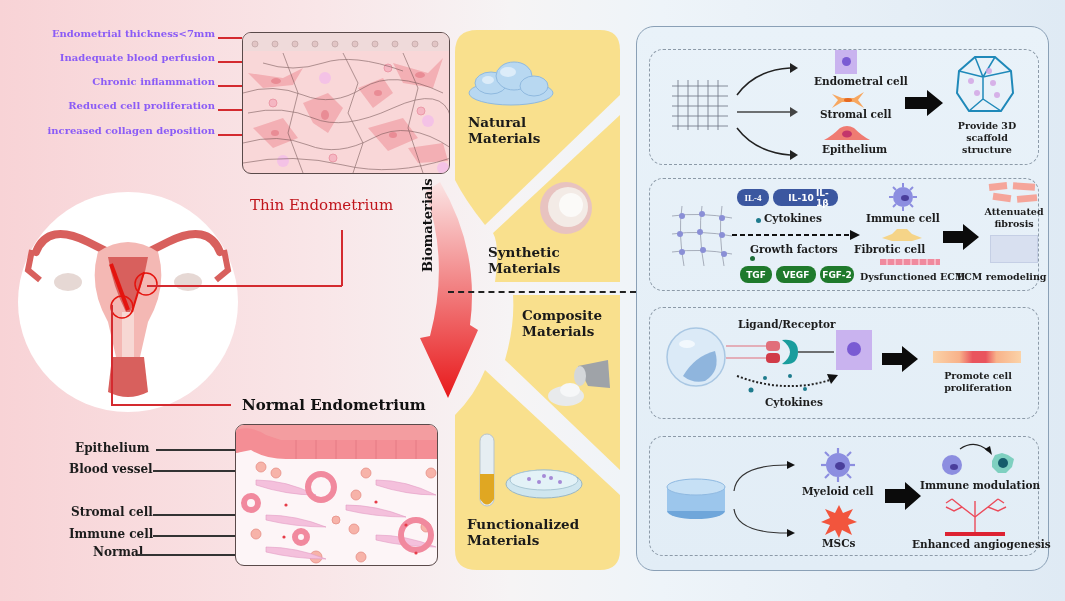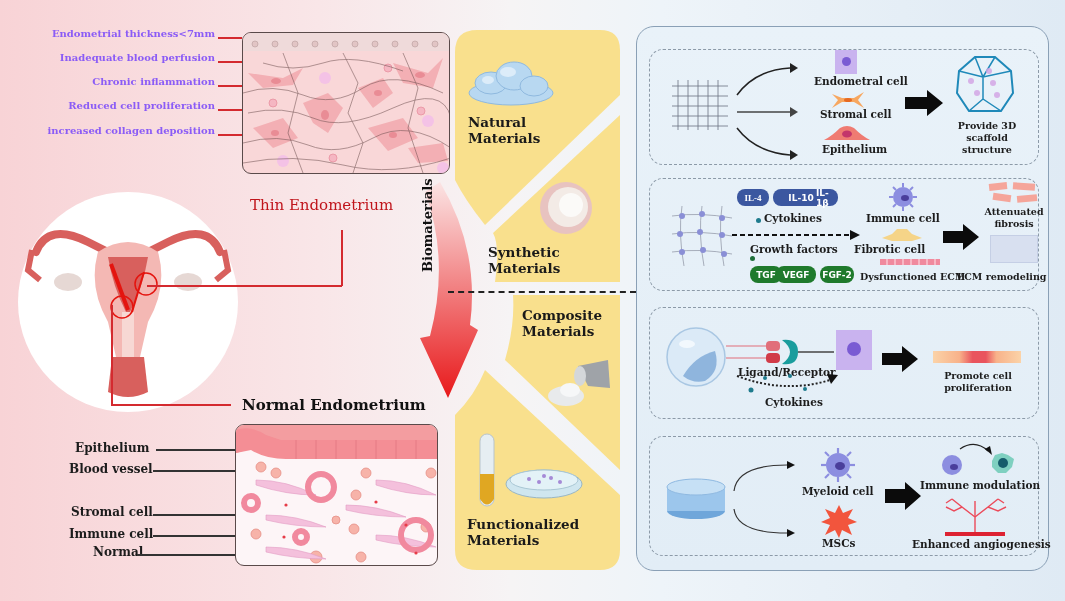--- a/index.html
+++ b/index.html
@@ -365,21 +365,21 @@
     <div class="pill blue" style="left:123px;top:10px;width:56px;">IL-10</div>
     <div class="pill blue" style="left:166px;top:10px;width:22px;">IL-1β</div>
     <div class="abs" style="left:106px;top:39px;width:5px;height:5px;border-radius:50%;background:#1e7b8d;"></div>
     <div class="small-label" style="left:114px;top:33px;">Cytokines</div>
     <svg class="abs" style="left:82px;top:50px;" width="130" height="12" viewBox="0 0 130 12">
       <line x1="0" y1="6" x2="120" y2="6" stroke="#111" stroke-width="2" stroke-dasharray="5,3"></line>
       <polygon points="118,1 128,6 118,11" fill="#111"></polygon>
     </svg>
     <div class="small-label" style="left:100px;top:64px;">Growth factors</div>
     <div class="abs" style="left:100px;top:77px;width:5px;height:5px;border-radius:50%;background:#1e6e3a;"></div>
-    <div class="pill green" style="left:100px;top:87px;width:32px;">TGF</div>
+    <div class="pill green" style="left:90px;top:87px;width:32px;">TGF</div>
     <div class="pill green" style="left:126px;top:87px;width:40px;">VEGF</div>
     <div class="pill green" style="left:170px;top:87px;width:34px;">FGF-2</div>
 
     <svg class="abs" style="left:238px;top:4px;" width="30" height="28" viewBox="0 0 30 28">
       <circle cx="15" cy="14" r="10" fill="#8c8ee0"></circle>
       <g stroke="#8c8ee0" stroke-width="2">
           <line x1="15" y1="0" x2="15" y2="4"></line>
           <line x1="15" y1="24" x2="15" y2="28"></line>
           <line x1="1" y1="14" x2="5" y2="14"></line>
           <line x1="25" y1="14" x2="29" y2="14"></line>
@@ -416,21 +416,21 @@
     <div class="abs" style="left:340px;top:56px;width:48px;height:28px;background:#d8e0f0;border:1px solid #c5cfe5;"></div>
     <div class="tiny-label" style="left:307px;top:92px;">ECM remodeling</div>
   </div>
 
   <div class="sub-panel" style="top:280px;height:112px;">
     <svg class="abs" style="left:15px;top:18px;" width="62" height="62" viewBox="0 0 62 62">
       <circle cx="31" cy="31" r="29" fill="#dbeaf7" stroke="#a9c7e3" stroke-width="1.5"></circle>
       <path d="M18 50 Q30 30 50 25 Q56 45 40 55 Q28 58 18 50Z" fill="#8fb5dd"></path>
       <ellipse cx="22" cy="18" rx="8" ry="4" fill="#f2f8fd"></ellipse>
     </svg>
-    <div class="small-label" style="left:88px;top:10px;margin-top:48px;">Ligand/Receptor</div>
+    <div class="small-label" style="left:88px;top:10px;">Ligand/Receptor</div>
     <svg class="abs" style="left:76px;top:28px;" width="110" height="34" viewBox="0 0 110 34">
       <line x1="0" y1="10" x2="42" y2="10" stroke="#e16f7a" stroke-width="1.2"></line>
       <line x1="0" y1="22" x2="42" y2="22" stroke="#e16f7a" stroke-width="1.2"></line>
       <rect x="40" y="5" width="14" height="10" rx="4" fill="#e16f7a"></rect>
       <rect x="40" y="17" width="14" height="10" rx="4" fill="#d13b48"></rect>
       <path d="M56 4 Q72 2 72 16 Q72 30 56 28 Q64 22 64 16 Q64 10 56 4Z" fill="#1a9d9d"></path>
       <line x1="72" y1="16" x2="108" y2="16" stroke="#444" stroke-width="1.5"></line>
     </svg>
     <div class="abs" style="left:186px;top:22px;width:36px;height:40px;background:#c9b3ef;">
       <div style="width:14px;height:14px;border-radius:50%;background:#7a5bd3;margin:12px auto 0;"></div>

